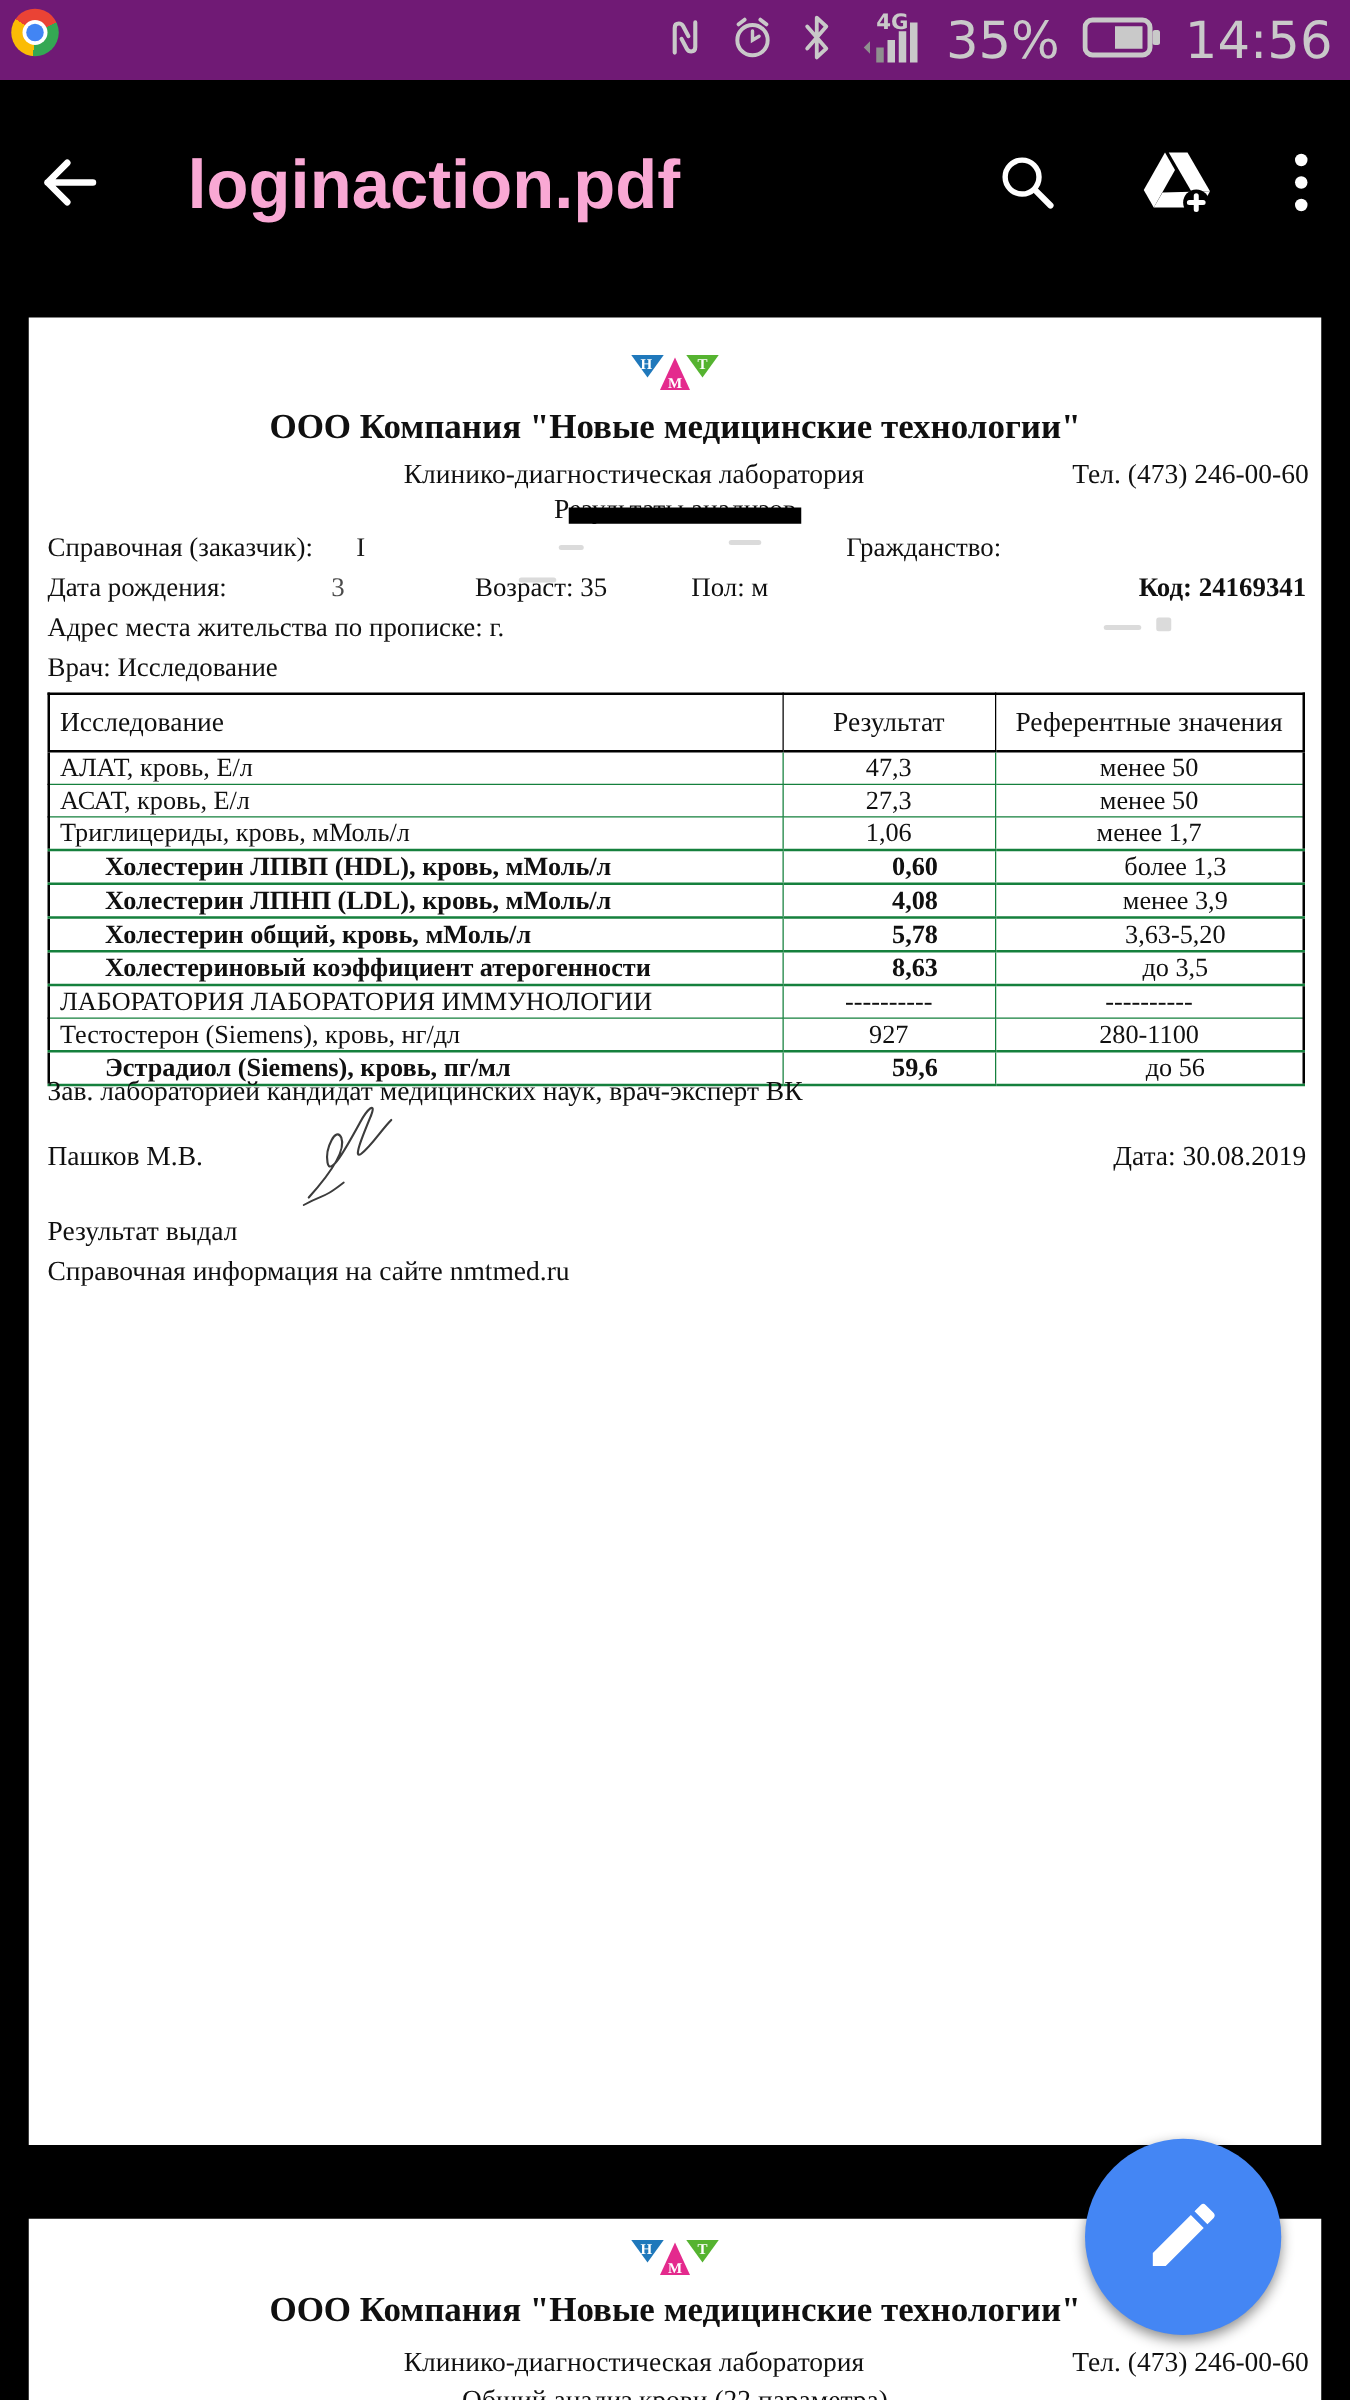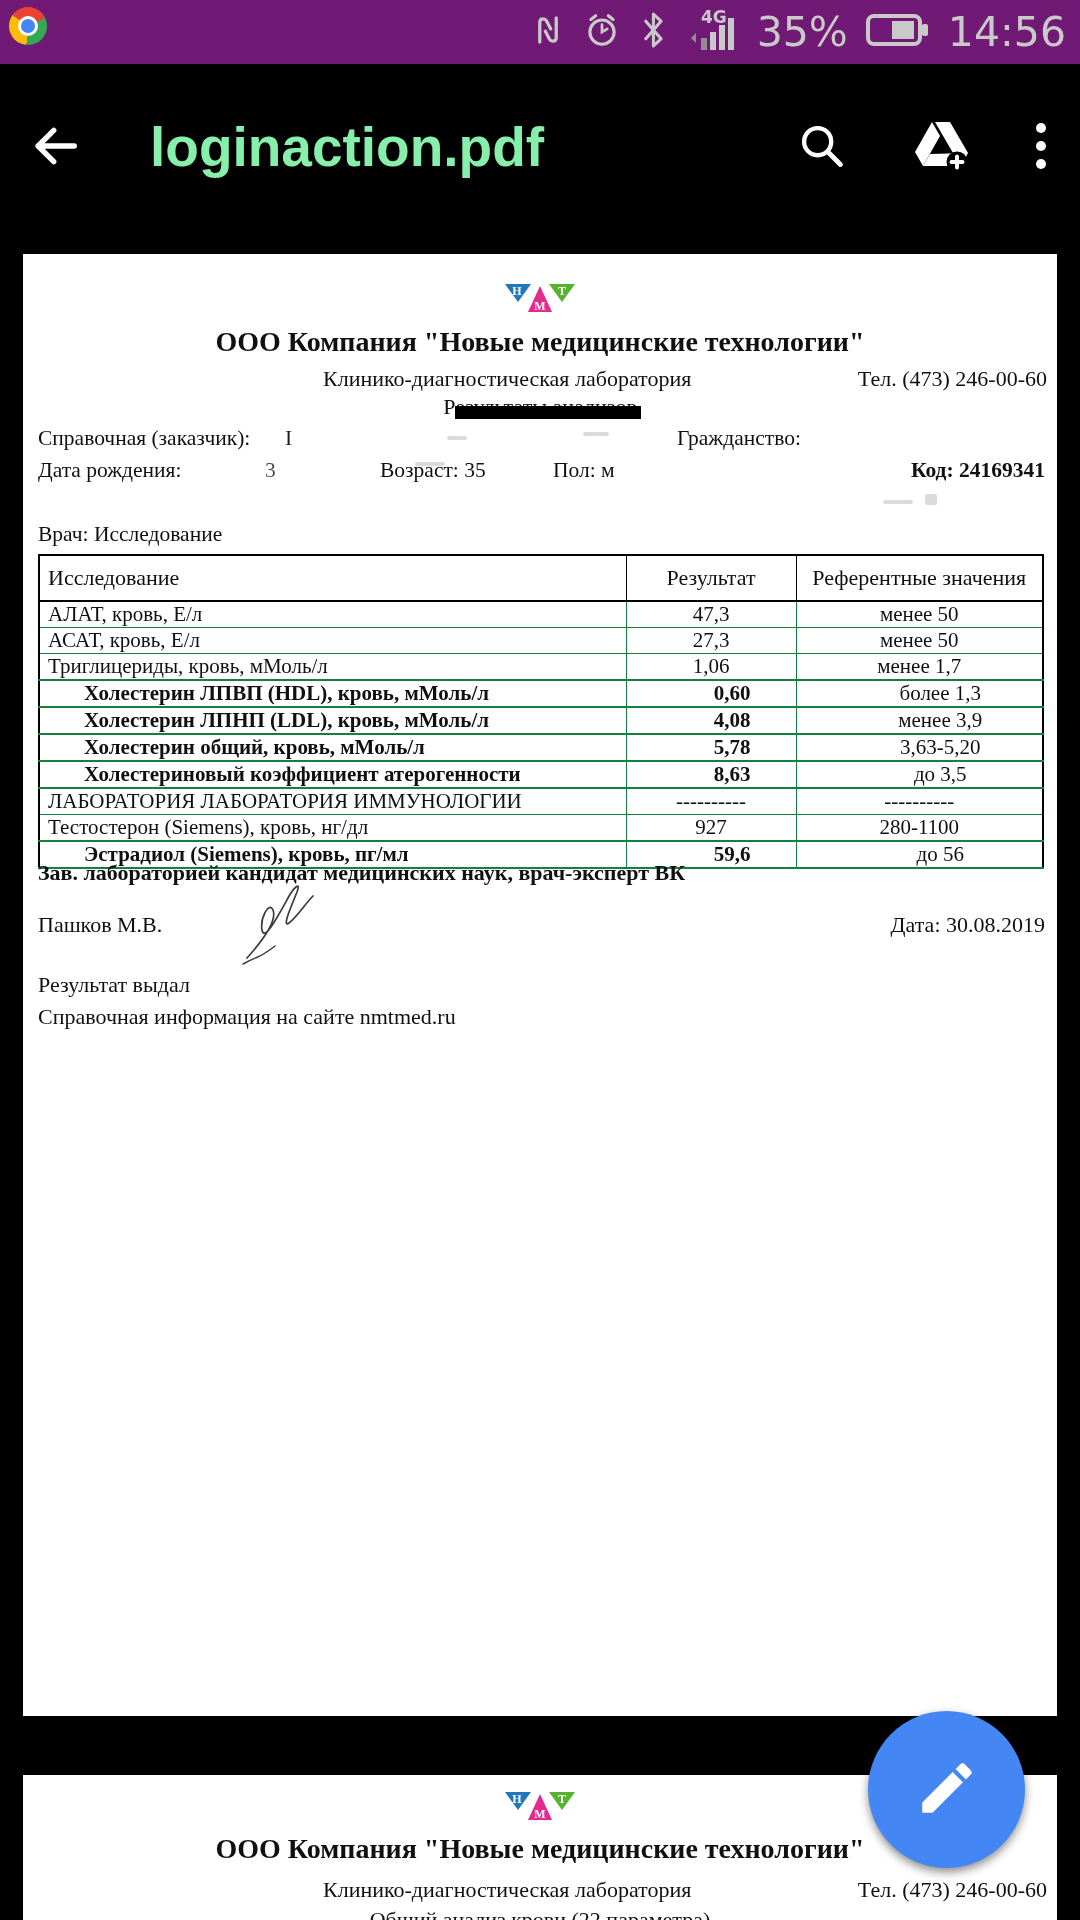--- a/index.html
+++ b/index.html
@@ -14,21 +14,21 @@
   .sb-text{font-size:41px;line-height:1;color:#c9c9c9;}
   .chrome-bubble{position:absolute;left:9px;top:7px;width:38px;height:38px;border-radius:50%;
      background:conic-gradient(from -55deg,#ea4335 0 120deg,#34a853 120deg 240deg,#fbbc05 240deg 360deg);}
   .chrome-bubble::before{content:"";position:absolute;left:9px;top:9px;width:20px;height:20px;
      border-radius:50%;background:#fff;}
   .chrome-bubble::after{content:"";position:absolute;left:12px;top:12px;width:14px;height:14px;
      border-radius:50%;background:#4285f4;}
 
   
   .appbar{position:absolute;top:72px;left:0;width:1080px;height:150px;background:#000;
-          display:flex;align-items:center;color:#86efac;box-sizing:border-box;padding:0 26px;
+          display:flex;align-items:center;color:#f9a8d4;box-sizing:border-box;padding:0 26px;
           font-family:"Liberation Sans","DejaVu Sans",sans-serif;}
   .appbar .title{font-size:55px;font-weight:600;margin-left:66px;flex:1;white-space:nowrap;
                  overflow:hidden;}
   .icon-btn{background:none;border:none;padding:0;cursor:pointer;display:flex;align-items:center;
             justify-content:center;}
   .appbar .actions{display:flex;align-items:center;gap:62px;margin-right:6px;}
 
   
   .page{position:absolute;left:23px;width:1034px;background:#fff;color:#101010;}
   .page-1{top:254px;height:1462px;}
@@ -183,20 +183,21 @@
   <div class="smudge" style="left:560px;top:178px;width:26px;height:4px;"></div>
   <div class="abs doc-small" style="left:654px;top:172px;">Гражданство:</div>
 
   <div class="abs doc-small" style="left:15px;top:204px;">Дата рождения:</div>
   <div class="abs doc-small stub" style="left:242px;top:204px;opacity:.8;">3</div>
   <div class="smudge" style="left:392px;top:208px;width:30px;height:4px;"></div>
   <div class="abs doc-small" style="left:357px;top:204px;">Возраст: 35</div>
   <div class="abs doc-small" style="left:530px;top:204px;">Пол: м</div>
   <div class="abs doc-small bold" style="right:12px;top:204px;">Код: 24169341</div>
 
+  <div class="abs doc-small" style="left:15px;top:236px;">Адрес места жительства по прописке: г.</div>
   <div class="smudge" style="left:860px;top:246px;width:30px;height:4px;"></div>
   <div class="smudge" style="left:902px;top:240px;width:12px;height:11px;"></div>
 
   <div class="abs doc-small" style="left:15px;top:268px;">Врач: Исследование</div>
 
   <table class="restable">
     <colgroup>
         <col style="width:587px">
         <col style="width:170px">
         <col style="width:247px">
@@ -255,21 +256,21 @@
           <td class="num">280-1100</td>
         </tr>
       <tr class="b">
           <td>Эстрадиол (Siemens), кровь, пг/мл</td>
           <td class="num">59,6</td>
           <td class="num">до 56</td>
         </tr>
     </tbody>
   </table>
 
-  <div class="abs doc-line" style="left:15px;top:606px;font-weight:bold;">Зав. лабораторией кандидат медицинских наук, врач-эксперт ВК</div>
+  <div class="abs doc-line" style="left:15px;top:606px;">Зав. лабораторией кандидат медицинских наук, врач-эксперт ВК</div>
   <div class="abs doc-line" style="left:15px;top:658px;">Пашков М.В.</div>
 
   <div class="abs" style="left:208px;top:622px;">
     <svg width="132" height="96" viewBox="0 0 132 96">
       <path d="M16 82 C34 62 46 44 42 34 C38 25 29 42 31 54 C33 66 46 42 57 22 C63 11 70 5 66 16 C59 33 51 52 58 47 C66 41 74 28 82 20" fill="none" stroke="#3c3c3c" stroke-width="1.7" stroke-linecap="round"></path>
       <path d="M12 88 C30 78 26 84 44 70" fill="none" stroke="#3c3c3c" stroke-width="1.5" stroke-linecap="round"></path>
     </svg>
   </div>
 
   <div class="abs doc-line" style="right:12px;top:658px;">Дата: 30.08.2019</div>

